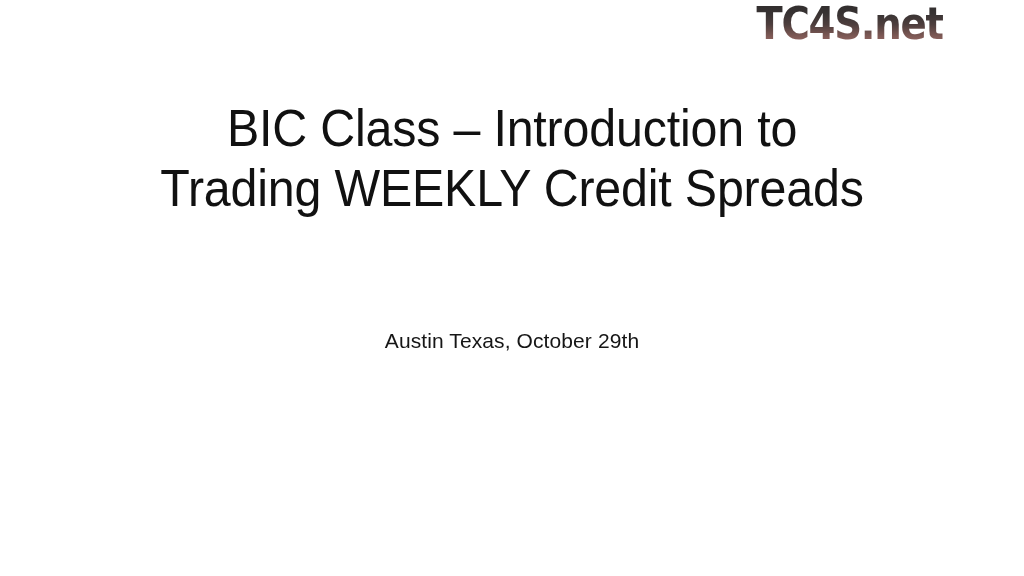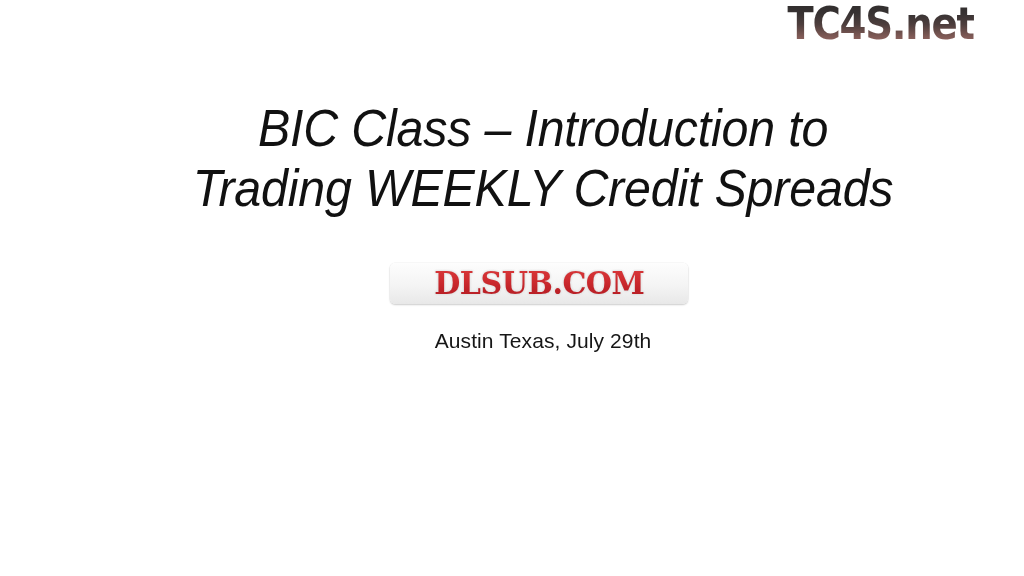--- a/index.html
+++ b/index.html
@@ -13,21 +13,20 @@
     font-family: "Liberation Sans", sans-serif;
     overflow: hidden;
   }
 
   #slide {
     position: relative;
     width: 945px;
     height: 576px;
     background: #ffffff;
     overflow: hidden;
-    margin-left: 31px;
   }
 
   
   #tc4s-watermark {
     position: absolute;
     top: 1px;
     right: 2px;
     line-height: 1;
     white-space: nowrap;
   }
@@ -55,21 +54,20 @@
             drop-shadow(0 1px 1px rgba(255,255,255,0.8));
   }
 
   
   #title-block {
     position: absolute;
     left: 0;
     top: 98px;
     width: 1024px;
     text-align: center;
-    font-style: italic;
   }
   #title-block .title-line {
     display: block;
     font-family: "Liberation Sans Narrow", "Liberation Sans", sans-serif;
     font-weight: 300;
     font-size: 52px;
     line-height: 60px;
     color: #111111;
     letter-spacing: -0.2px;
     transform: scaleX(0.93);
@@ -161,22 +159,19 @@
 
   <div id="tc4s-watermark">
     <span class="wm-text">TC4S.net</span>
   </div>
 
   <div id="title-block">
     <span class="title-line">BIC Class – Introduction to</span>
     <span class="title-line">Trading WEEKLY Credit Spreads</span>
   </div>
 
-  <div id="dlsub-logo">
-    <span class="dlsub-text">DLSUB.COM</span>
-  </div>
 
   <div id="subtitle-block">
-    <span class="subtitle-text">Austin Texas, July 29th</span>
+    <span class="subtitle-text">Austin Texas, October 29th</span>
   </div>
 
 
 </div>
 
 </body></html>

